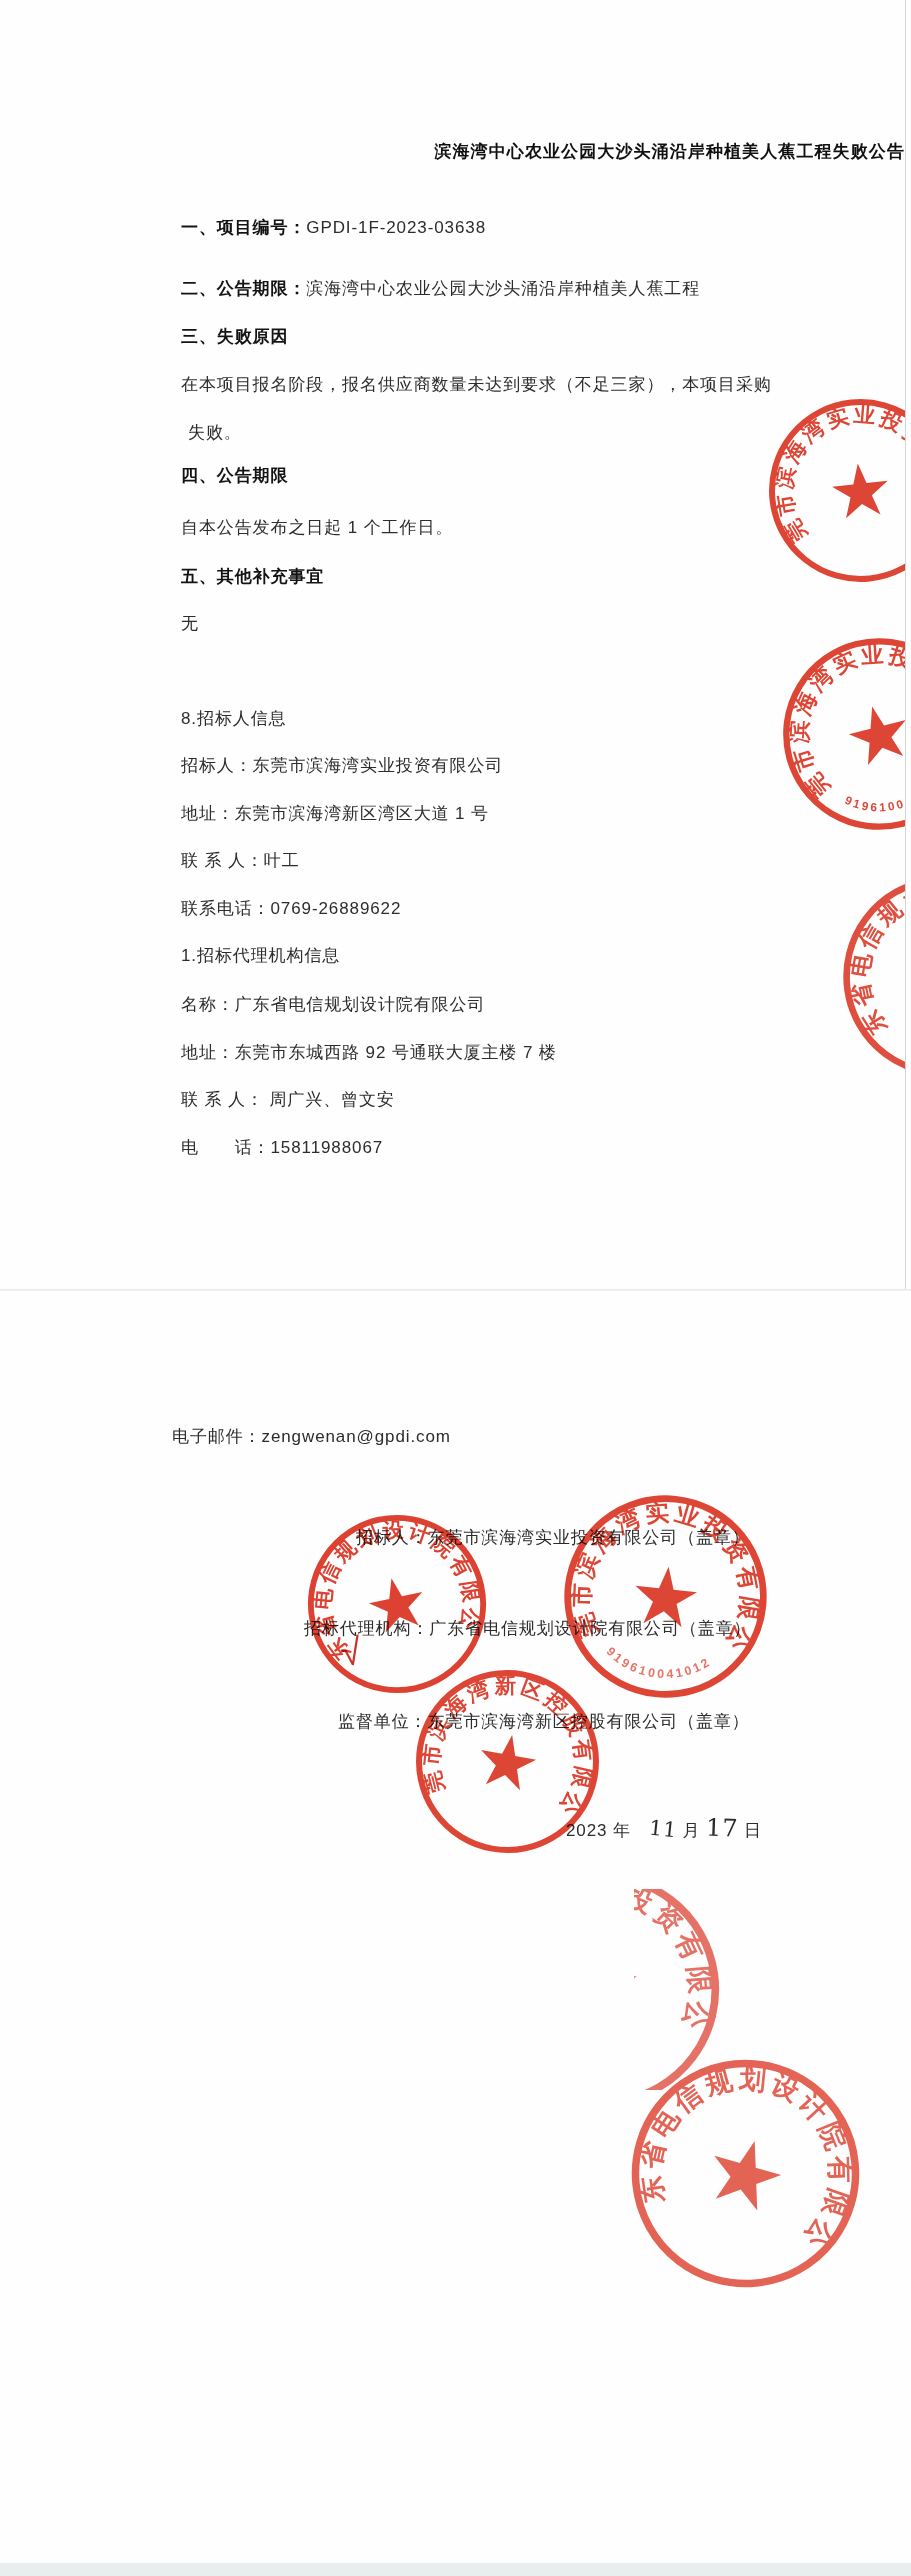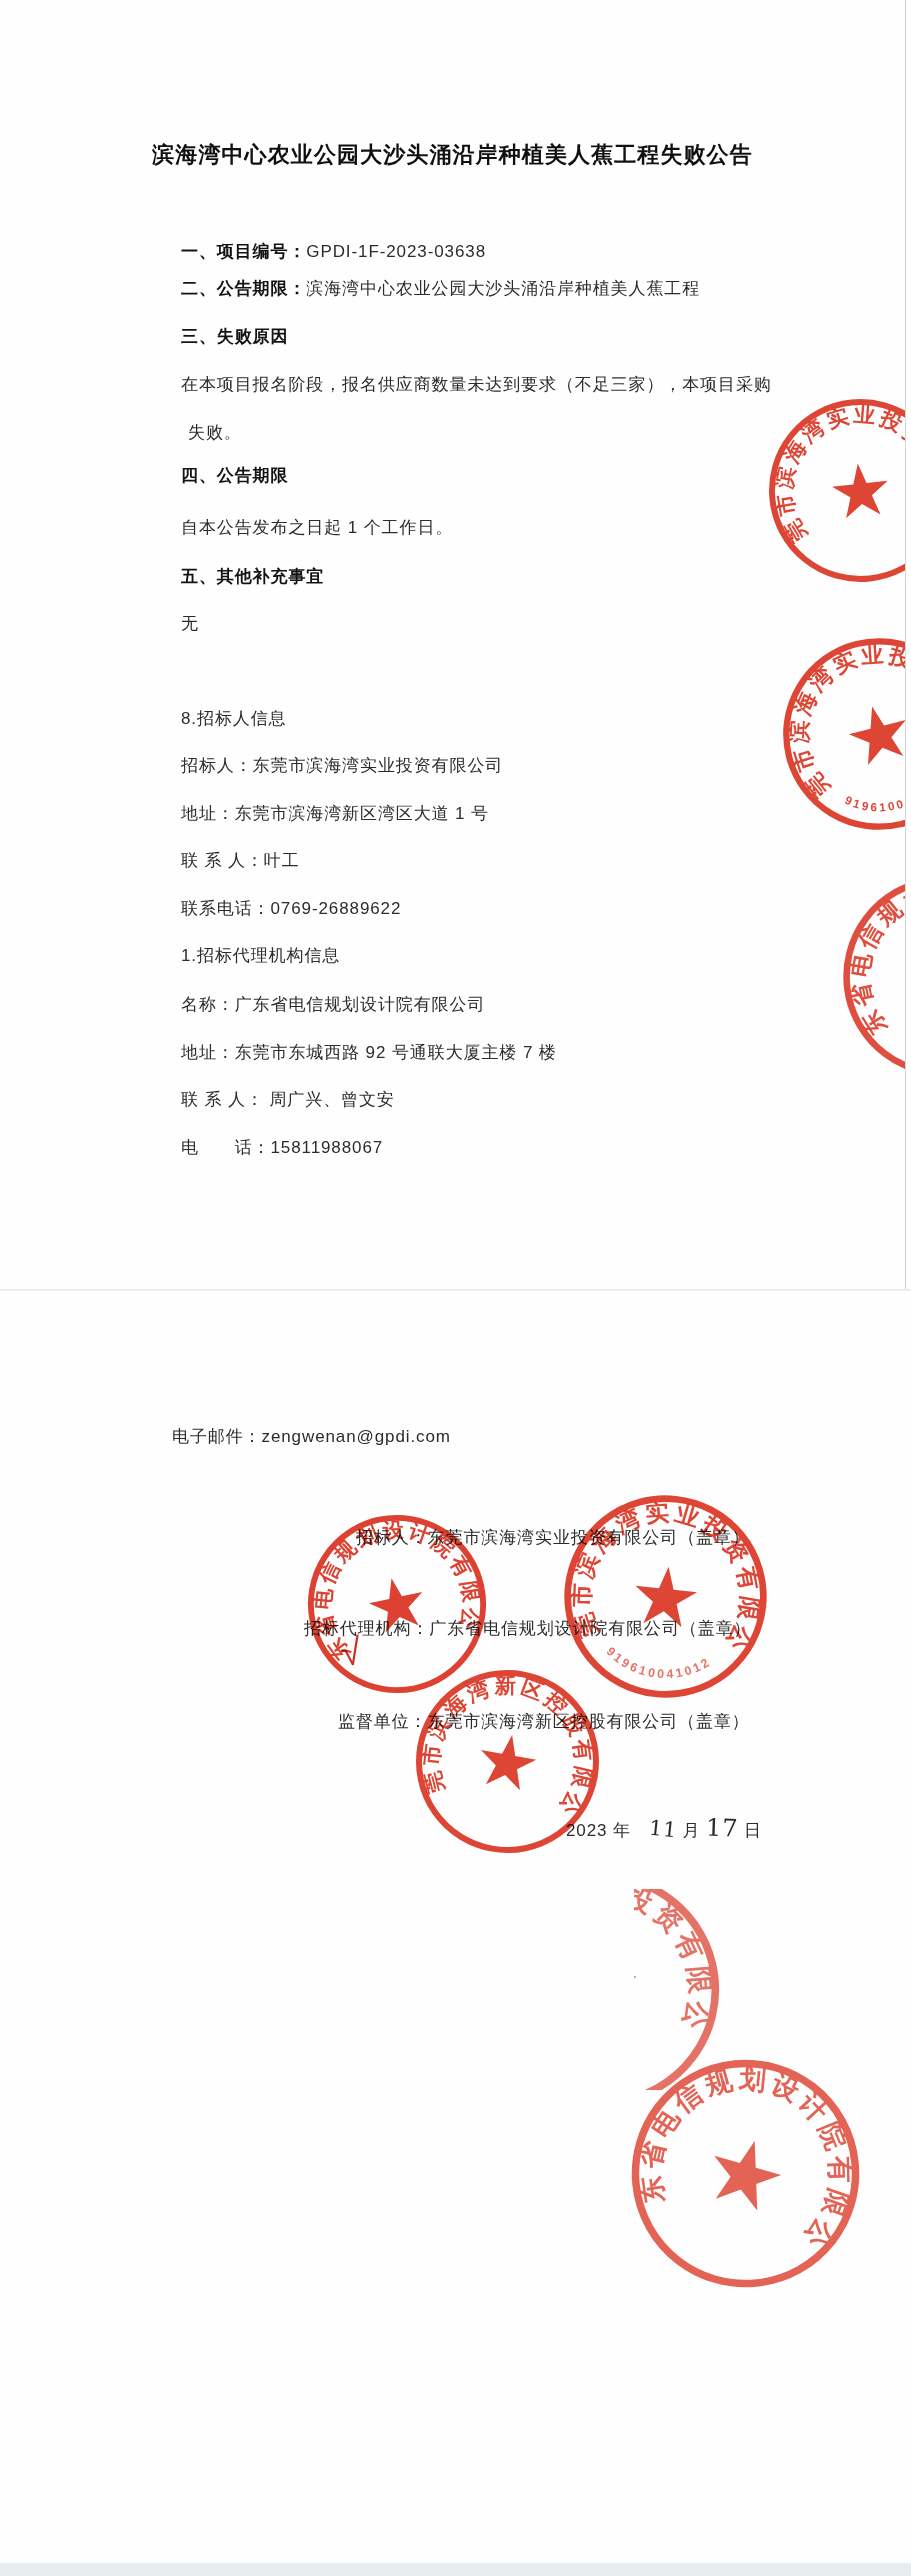--- a/index.html
+++ b/index.html
@@ -8,22 +8,22 @@
     background:#ffffff;
     font-family:"Liberation Sans","DejaVu Sans",sans-serif;
   }
   .page{position:absolute;left:0;overflow:hidden;background:#fefefe;}
   #page1{top:0;width:905px;height:1289px;border-right:1.7px solid #cfd5d8;}
   #page2{top:1291px;width:911px;height:1273px;padding-left:36px;}
   .page-break{position:absolute;left:0;top:1289px;width:911px;height:2.3px;
     background:linear-gradient(#e3e8ea,#f2f5f6);}
   .scan-strip{position:absolute;left:0;top:2563px;width:911px;height:12.6px;background:#e8edee;}
   .doc-title{
-    position:absolute;top:140px;left:0;width:100%;text-align:center;
-    font-size:22px;font-weight:700;color:#101010;letter-spacing:1.1px;white-space:pre;
+    position:absolute;top:140px;left:0;width:100%;text-align:right;
+    font-size:17px;font-weight:700;color:#101010;letter-spacing:1.1px;white-space:pre;
   }
   .ln{
     position:absolute;left:181px;font-size:17px;color:#2c2c2c;
     letter-spacing:0.9px;white-space:pre;line-height:23px;
   }
   .ln b{font-weight:700;color:#131313;}
   .hang{left:146px;margin-left:42px;}
   .p2ln{position:absolute;font-size:17px;color:#2c2c2c;letter-spacing:0.9px;white-space:pre;line-height:23px;}
   .seal{position:absolute;mix-blend-mode:multiply;}
   .seal text{font-family:"Liberation Sans","DejaVu Sans",sans-serif;font-weight:600;}
@@ -32,21 +32,21 @@
   .hand{font-family:"DejaVu Serif",serif;font-weight:400;color:#2a2a2a;display:inline-block;}
   .checkmark{position:absolute;color:#c63527;font-size:37px;transform:rotate(-8deg);mix-blend-mode:multiply;}
 </style>
 </head>
 <body>
 
 <div class="page" id="page1">
 
   <div class="doc-title">滨海湾中心农业公园大沙头涌沿岸种植美人蕉工程失败公告</div>
 
-  <div class="ln" style="top:240px"><b>一、项目编号：</b><span>GPDI-1F-2023-03638</span></div>
+  <div class="ln" style="top:216px"><b>一、项目编号：</b><span>GPDI-1F-2023-03638</span></div>
   <div class="ln" style="top:277px"><b>二、公告期限：</b><span>滨海湾中心农业公园大沙头涌沿岸种植美人蕉工程</span></div>
   <div class="ln" style="top:325px"><b>三、失败原因</b></div>
   <div class="ln" style="top:373px"><span>在本项目报名阶段，报名供应商数量未达到要求（不足三家），本项目采购</span></div>
   <div class="ln hang" style="top:421px"><span>失败。</span></div>
   <div class="ln" style="top:464px"><b>四、公告期限</b></div>
   <div class="ln" style="top:516px"><span>自本公告发布之日起 1 个工作日。</span></div>
   <div class="ln" style="top:565px"><b>五、其他补充事宜</b></div>
   <div class="ln" style="top:612px"><span>无</span></div>
   <div class="ln" style="top:707px"><span>8.招标人信息</span></div>
   <div class="ln" style="top:754px"><span>招标人：东莞市滨海湾实业投资有限公司</span></div>

